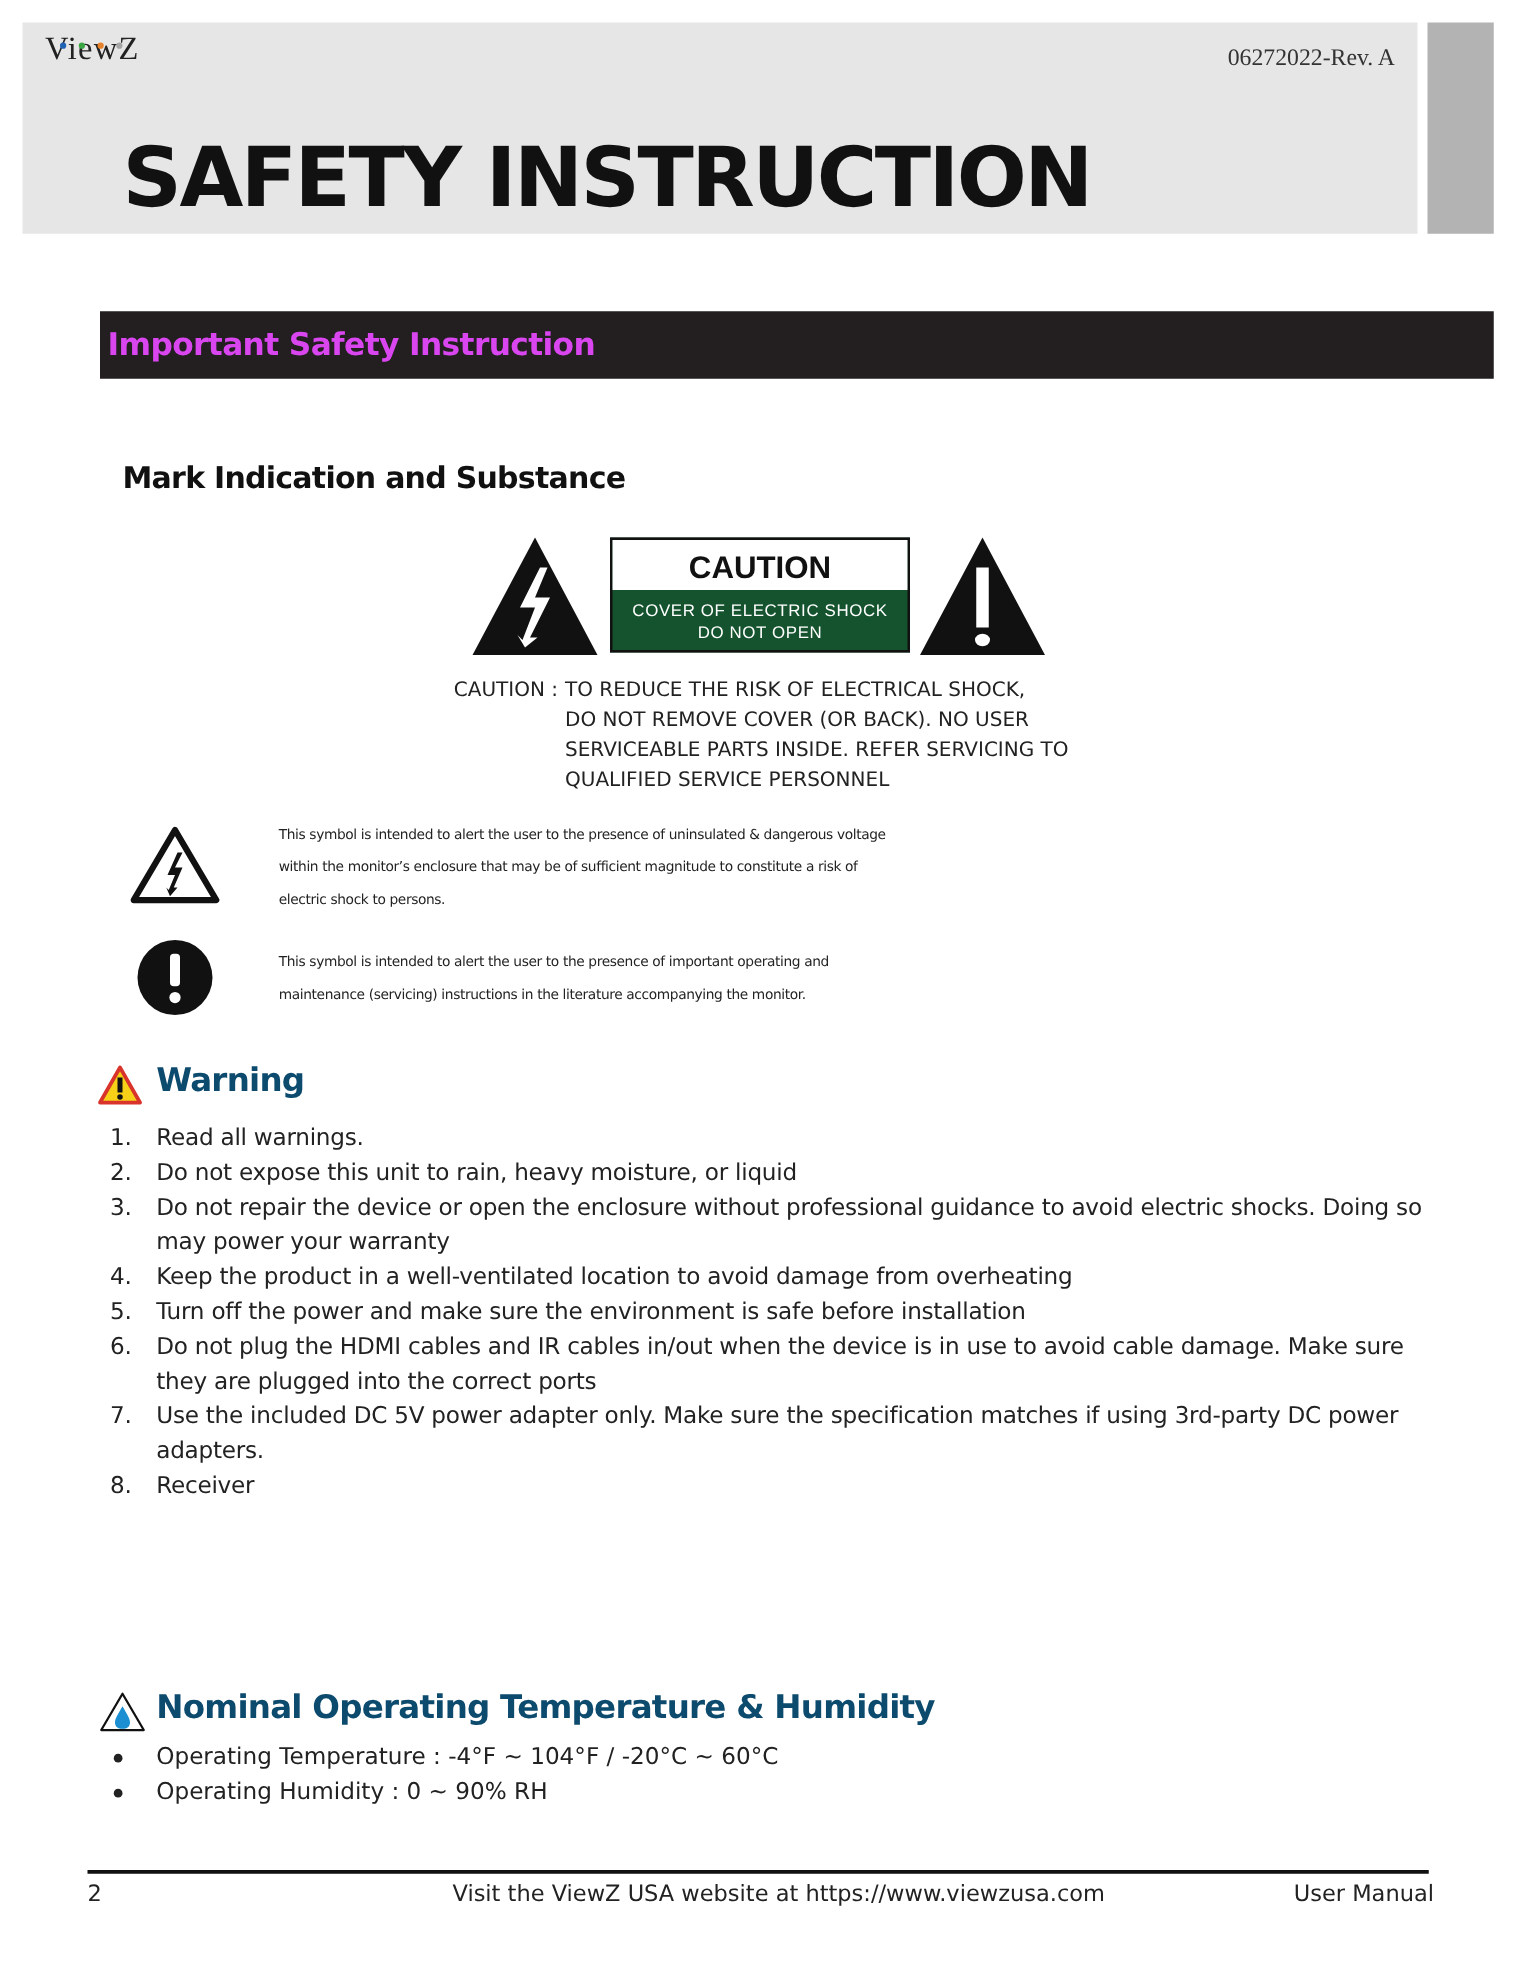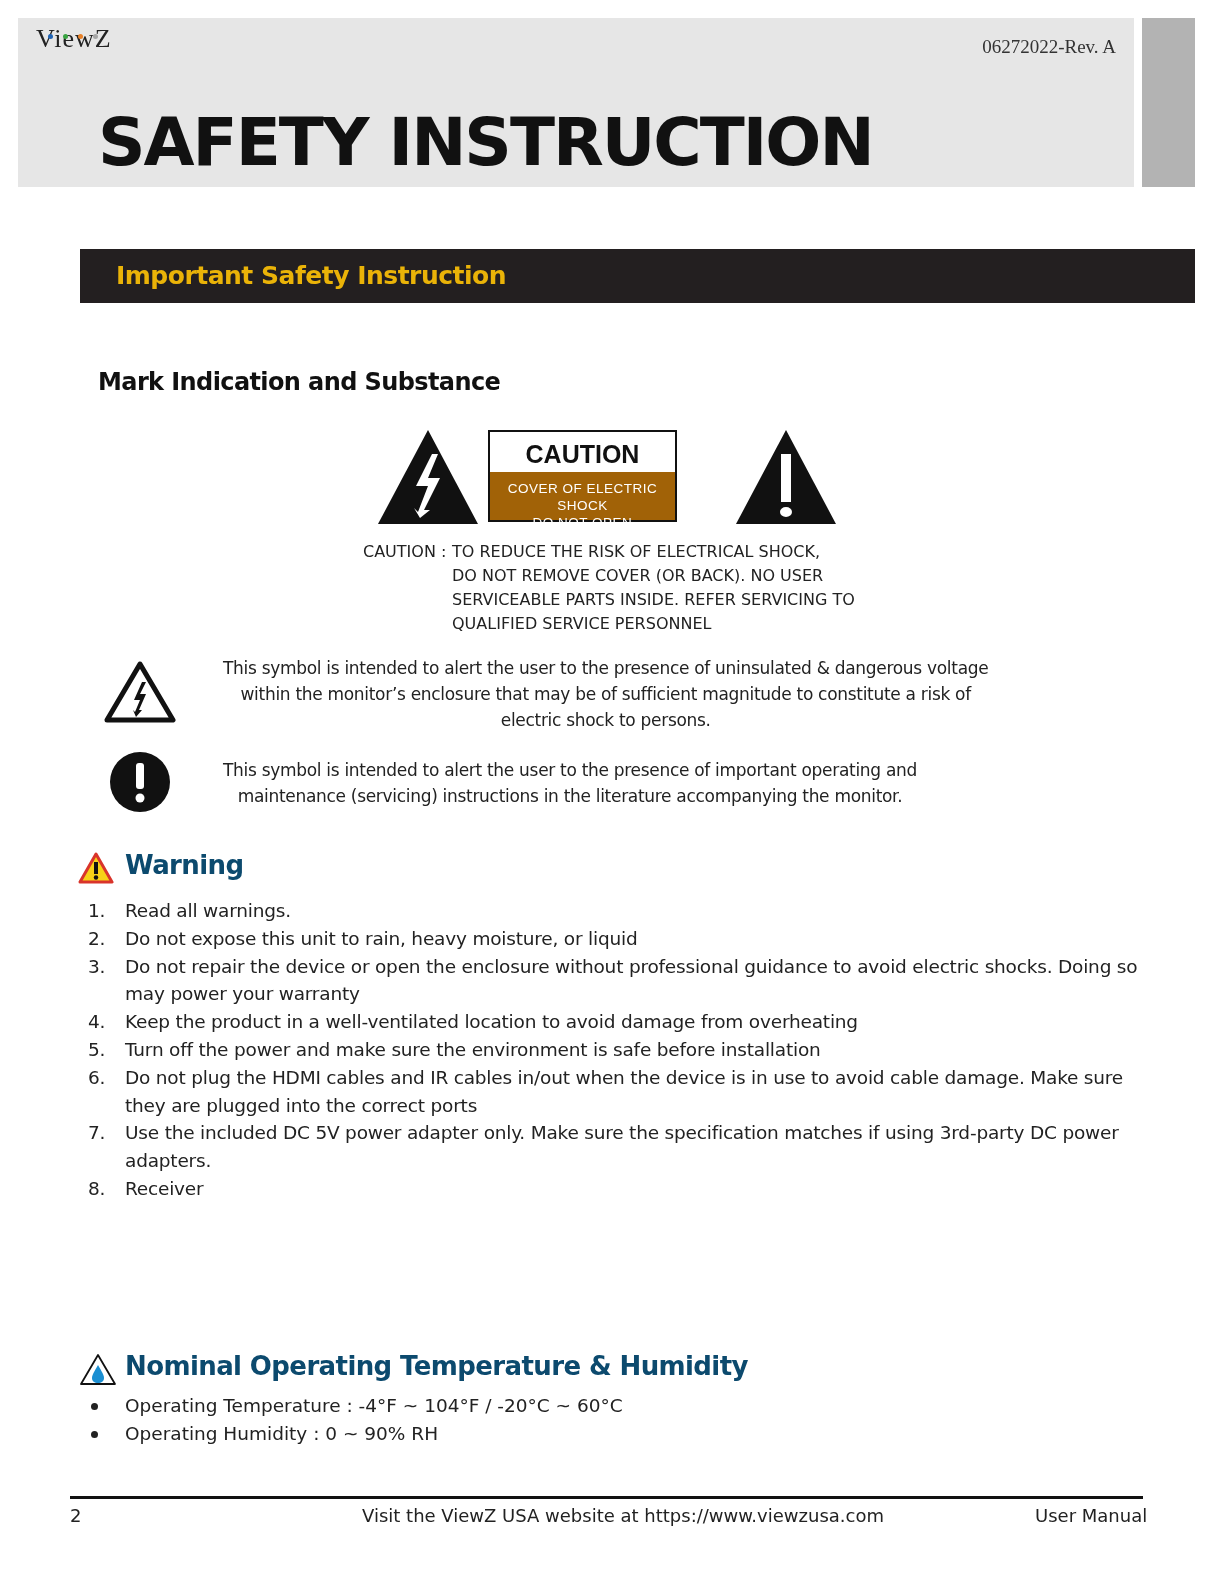--- a/index.html
+++ b/index.html
@@ -32,52 +32,52 @@
     .page-title {
       position: absolute; left: 98px; top: 98px;
       font-family: "DejaVu Sans", sans-serif; font-weight: bold;
       font-size: 66px; letter-spacing: -2px; color: #111; line-height: 90px;
     }
     .section-bar {
       position: absolute; left: 80px; top: 249px; width: 1115px; height: 54px;
       background: #231f20;
     }
     .section-bar-title {
-      position: absolute; left: 36px; top: 12px;
+      position: absolute; left: 6px; top: 12px;
       font-family: "DejaVu Sans", sans-serif; font-weight: bold;
-      font-size: 25px; color: #eab308; letter-spacing: -0.5px;
+      font-size: 25px; color: #d946ef; letter-spacing: -0.5px;
     }
     .subheading {
       position: absolute; left: 98px; top: 368px;
       font-family: "DejaVu Sans", sans-serif; font-weight: bold;
       font-size: 24px; color: #111; letter-spacing: -0.6px;
     }
     .caution-label {
-      position: absolute; left: 488px; top: 430px; width: 189px; height: 92px;
-      border: 2px solid #111; box-sizing: border-box; background: #a16207;
+      position: absolute; left: 488px; top: 430px; width: 240px; height: 92px;
+      border: 2px solid #111; box-sizing: border-box; background: #14532d;
     }
     .caution-label-top {
       position: absolute; left: 0; top: 0; width: 100%; height: 40px; background: #fff;
       text-align: center; font-size: 25px; font-weight: bold; line-height: 44px; color: #111;
     }
     .caution-label-bottom {
       position: absolute; left: 0; top: 48px; width: 100%; text-align: center;
       font-size: 13.5px; color: #fff; line-height: 17px; letter-spacing: 0.5px;
     }
     .caution-text {
       position: absolute; left: 363px; top: 540px;
       font-family: "DejaVu Sans", sans-serif; font-size: 16px; color: #222; line-height: 24px;
     }
     .caution-text .prefix { position: absolute; left: 0; top: 0; white-space: nowrap; }
     .caution-text .lines { position: absolute; left: 89px; top: 0; white-space: nowrap; }
     .symbol-row { position: absolute; left: 104px; }
     .symbol-desc {
       position: absolute; left: 223px;
-      font-family: "DejaVu Sans", sans-serif; font-size: 17px; color: #222;
-      line-height: 26px; letter-spacing: -0.3px; white-space: nowrap; text-align: center;
+      font-family: "DejaVu Sans", sans-serif; font-size: 11px; color: #222;
+      line-height: 26px; letter-spacing: -0.3px; white-space: nowrap;
     }
     .h2 {
       position: absolute; font-family: "DejaVu Sans", sans-serif; font-weight: bold;
       font-size: 26px; color: #0c4a6e; letter-spacing: -0.6px; white-space: nowrap;
     }
     .list {
       position: absolute; left: 88px; top: 897px; width: 1050px;
       font-family: "DejaVu Sans", sans-serif; font-size: 18.5px; color: #222;
       line-height: 27.8px; letter-spacing: -0.2px;
     }

